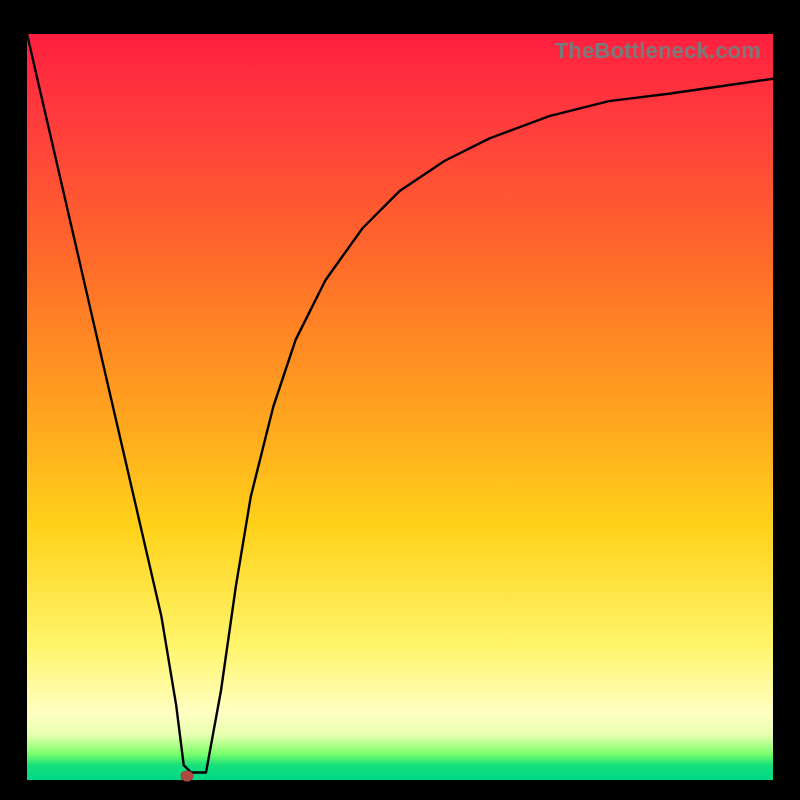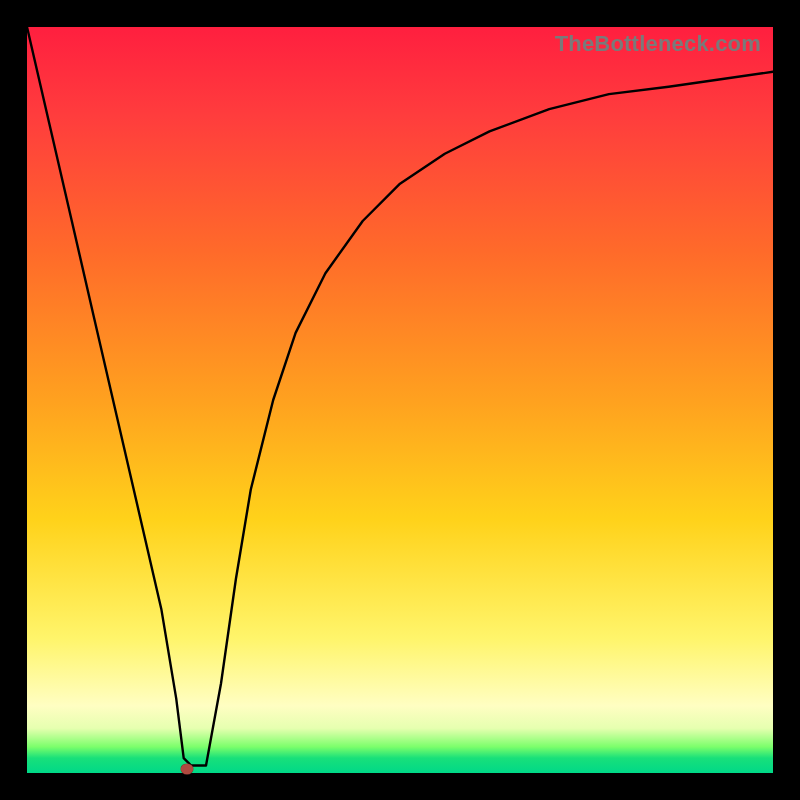--- a/index.html
+++ b/index.html
@@ -13,21 +13,21 @@
   }
   .frame {
     position: relative;
     width: 800px;
     height: 800px;
     background: #000;
   }
   .plot-area {
     position: absolute;
     left: 27px;
-    top: 27px;
+    top: 34px;
     width: 746px;
     height: 746px;
     
     background: linear-gradient(
       to bottom,
       #ff1f3f 0%,
       #ff3d3d 12%,
       #ff6a2a 30%,
       #ffa11f 50%,
       #ffd21a 66%,

